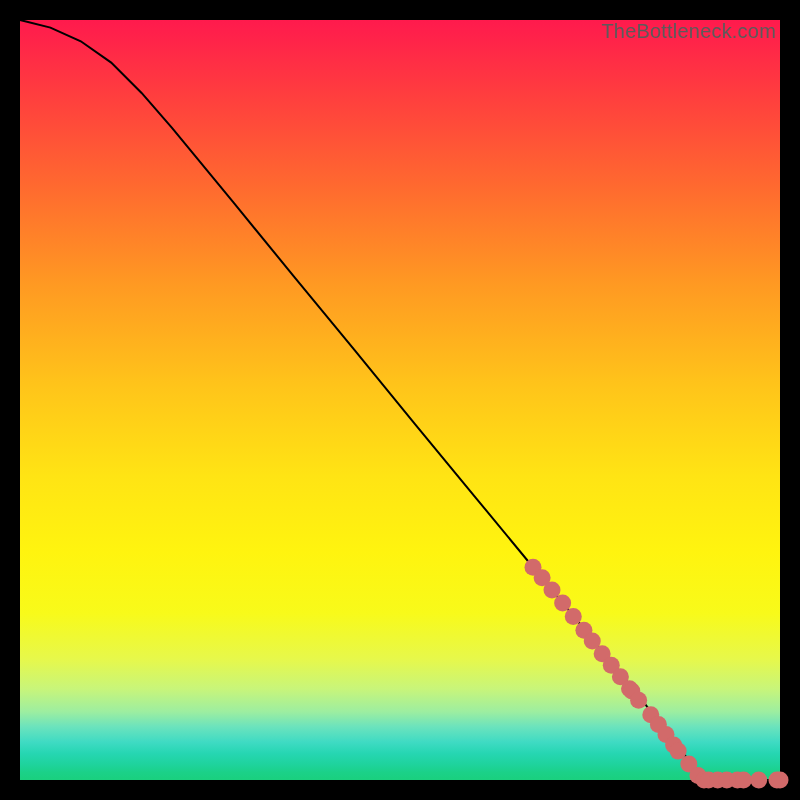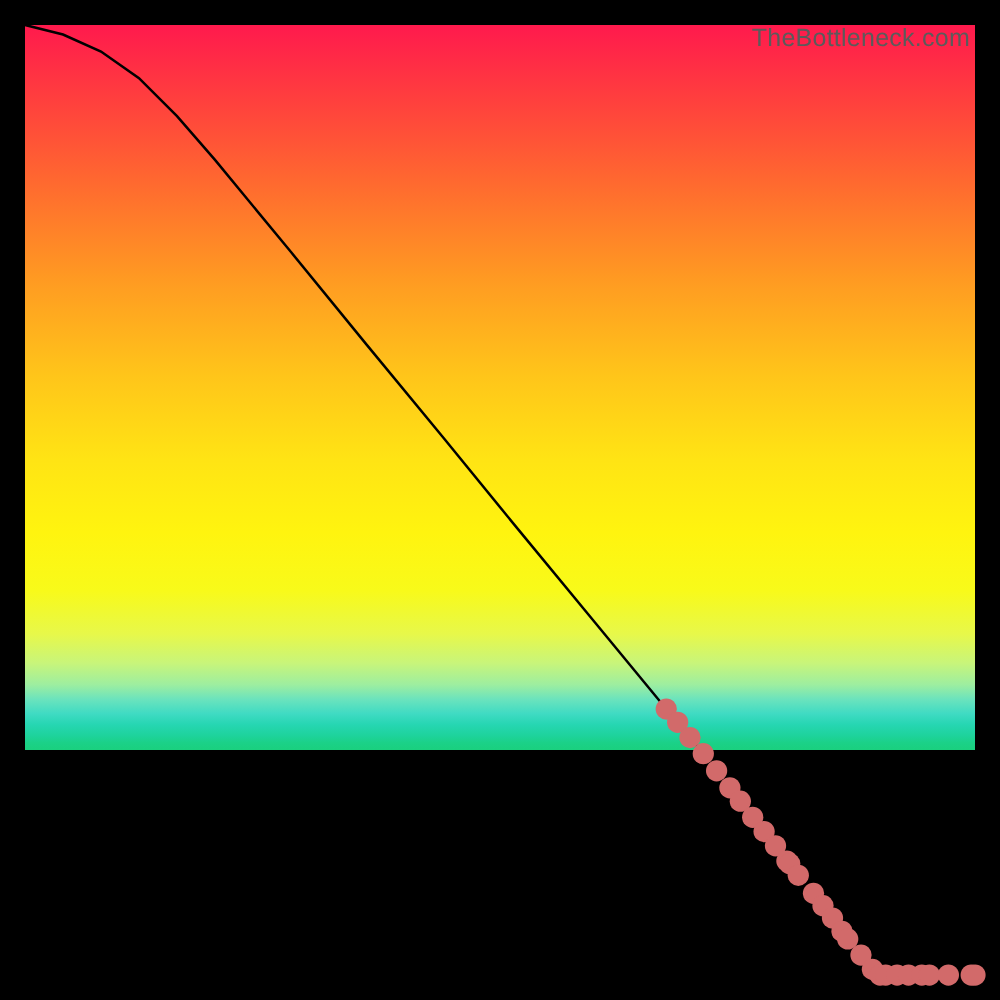--- a/index.html
+++ b/index.html
@@ -8,21 +8,21 @@
     position: relative;
     width: 800px;
     height: 800px;
     background: #000;
   }
   .plot-area {
     position: absolute;
     left: 20px;
     top: 20px;
     width: 760px;
-    height: 580px;
+    height: 760px;
     background: linear-gradient(to bottom,
       #FF1A4D 0%,
       #FF3E3E 10%,
       #FF6A2F 22%,
       #FF9A22 35%,
       #FFC41A 48%,
       #FFE414 60%,
       #FFF40F 70%,
       #F8FA1A 78%,
       #E7F84A 84%,

